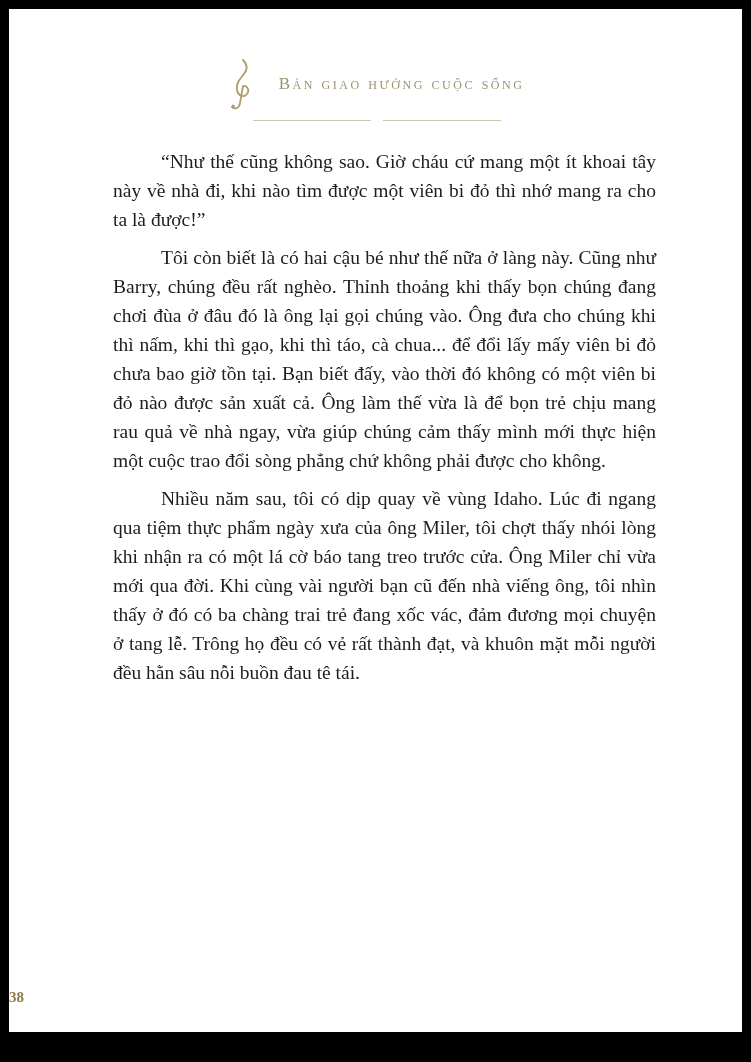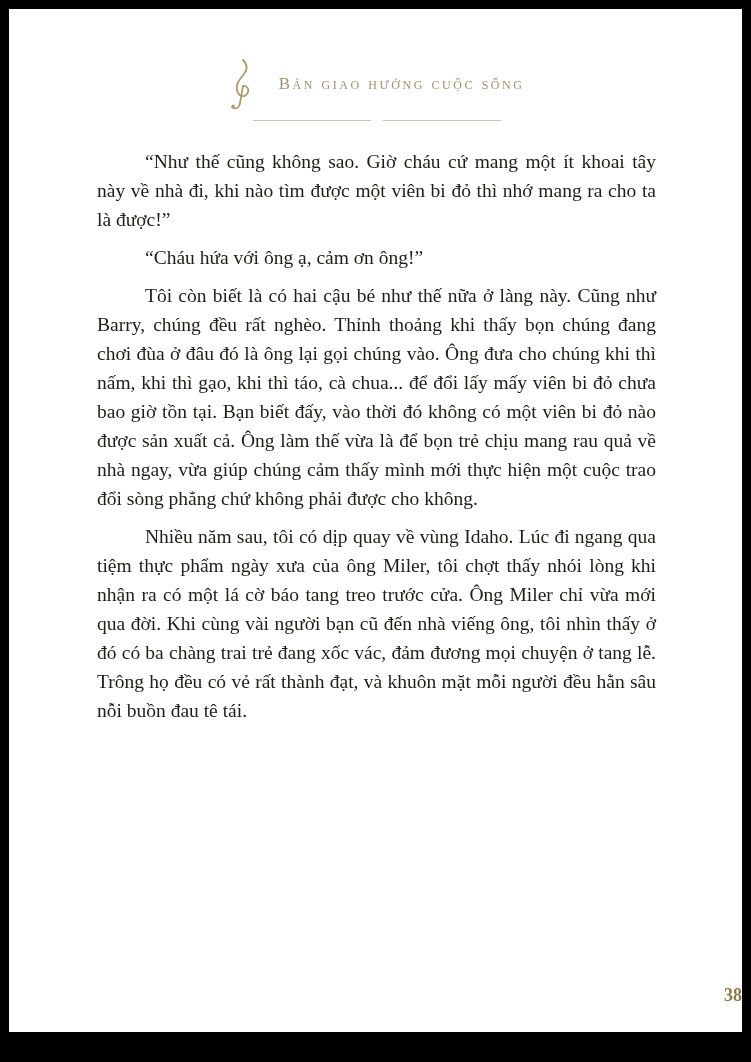--- a/index.html
+++ b/index.html
@@ -53,34 +53,34 @@
     gap: 12px;
     margin-top: 5px;
   }
   .divider span {
     display: block;
     width: 118px;
     height: 1px;
     background: #cfc6a4;
   }
   .content p {
-    margin: 0 0 9px 0;
+    margin: 0 0 9px 16px;
     font-size: 19.5px;
     line-height: 29px;
     text-align: justify;
     text-indent: 48px;
     color: #1d1d1b;
   }
   .page-number {
     position: absolute;
     left: 0;
     right: 0;
     bottom: 26px;
-    text-align: right;
-    font-size: 18px;
+    text-align: left;
+    font-size: 15px;
     font-weight: bold;
     color: #8d7a49;
   }
 </style>
 </head>
 <body>
 
 <div class="frame">
   <div class="page">
 
@@ -95,21 +95,20 @@
         <span class="book-title">Bản giao hưởng cuộc sống</span>
       </div>
       <div class="divider">
         <span></span>
         <span></span>
       </div>
     </div>
 
     <div class="content">
       <p>“Như thế cũng không sao. Giờ cháu cứ mang một ít khoai tây này về nhà đi, khi nào tìm được một viên bi đỏ thì nhớ mang ra cho ta là được!”</p>
-      <p>“Cháu hứa với ông ạ, cảm ơn ông!”</p>
       <p>Tôi còn biết là có hai cậu bé như thế nữa ở làng này. Cũng như Barry, chúng đều rất nghèo. Thỉnh thoảng khi thấy bọn chúng đang chơi đùa ở đâu đó là ông lại gọi chúng vào. Ông đưa cho chúng khi thì nấm, khi thì gạo, khi thì táo, cà chua... để đổi lấy mấy viên bi đỏ chưa bao giờ tồn tại. Bạn biết đấy, vào thời đó không có một viên bi đỏ nào được sản xuất cả. Ông làm thế vừa là để bọn trẻ chịu mang rau quả về nhà ngay, vừa giúp chúng cảm thấy mình mới thực hiện một cuộc trao đổi sòng phẳng chứ không phải được cho không.</p>
       <p>Nhiều năm sau, tôi có dịp quay về vùng Idaho. Lúc đi ngang qua tiệm thực phẩm ngày xưa của ông Miler, tôi chợt thấy nhói lòng khi nhận ra có một lá cờ báo tang treo trước cửa. Ông Miler chỉ vừa mới qua đời. Khi cùng vài người bạn cũ đến nhà viếng ông, tôi nhìn thấy ở đó có ba chàng trai trẻ đang xốc vác, đảm đương mọi chuyện ở tang lễ. Trông họ đều có vẻ rất thành đạt, và khuôn mặt mỗi người đều hằn sâu nỗi buồn đau tê tái.</p>
     </div>
 
     <div class="page-number">38</div>
 
   </div>
 </div>
 
 </body></html>

